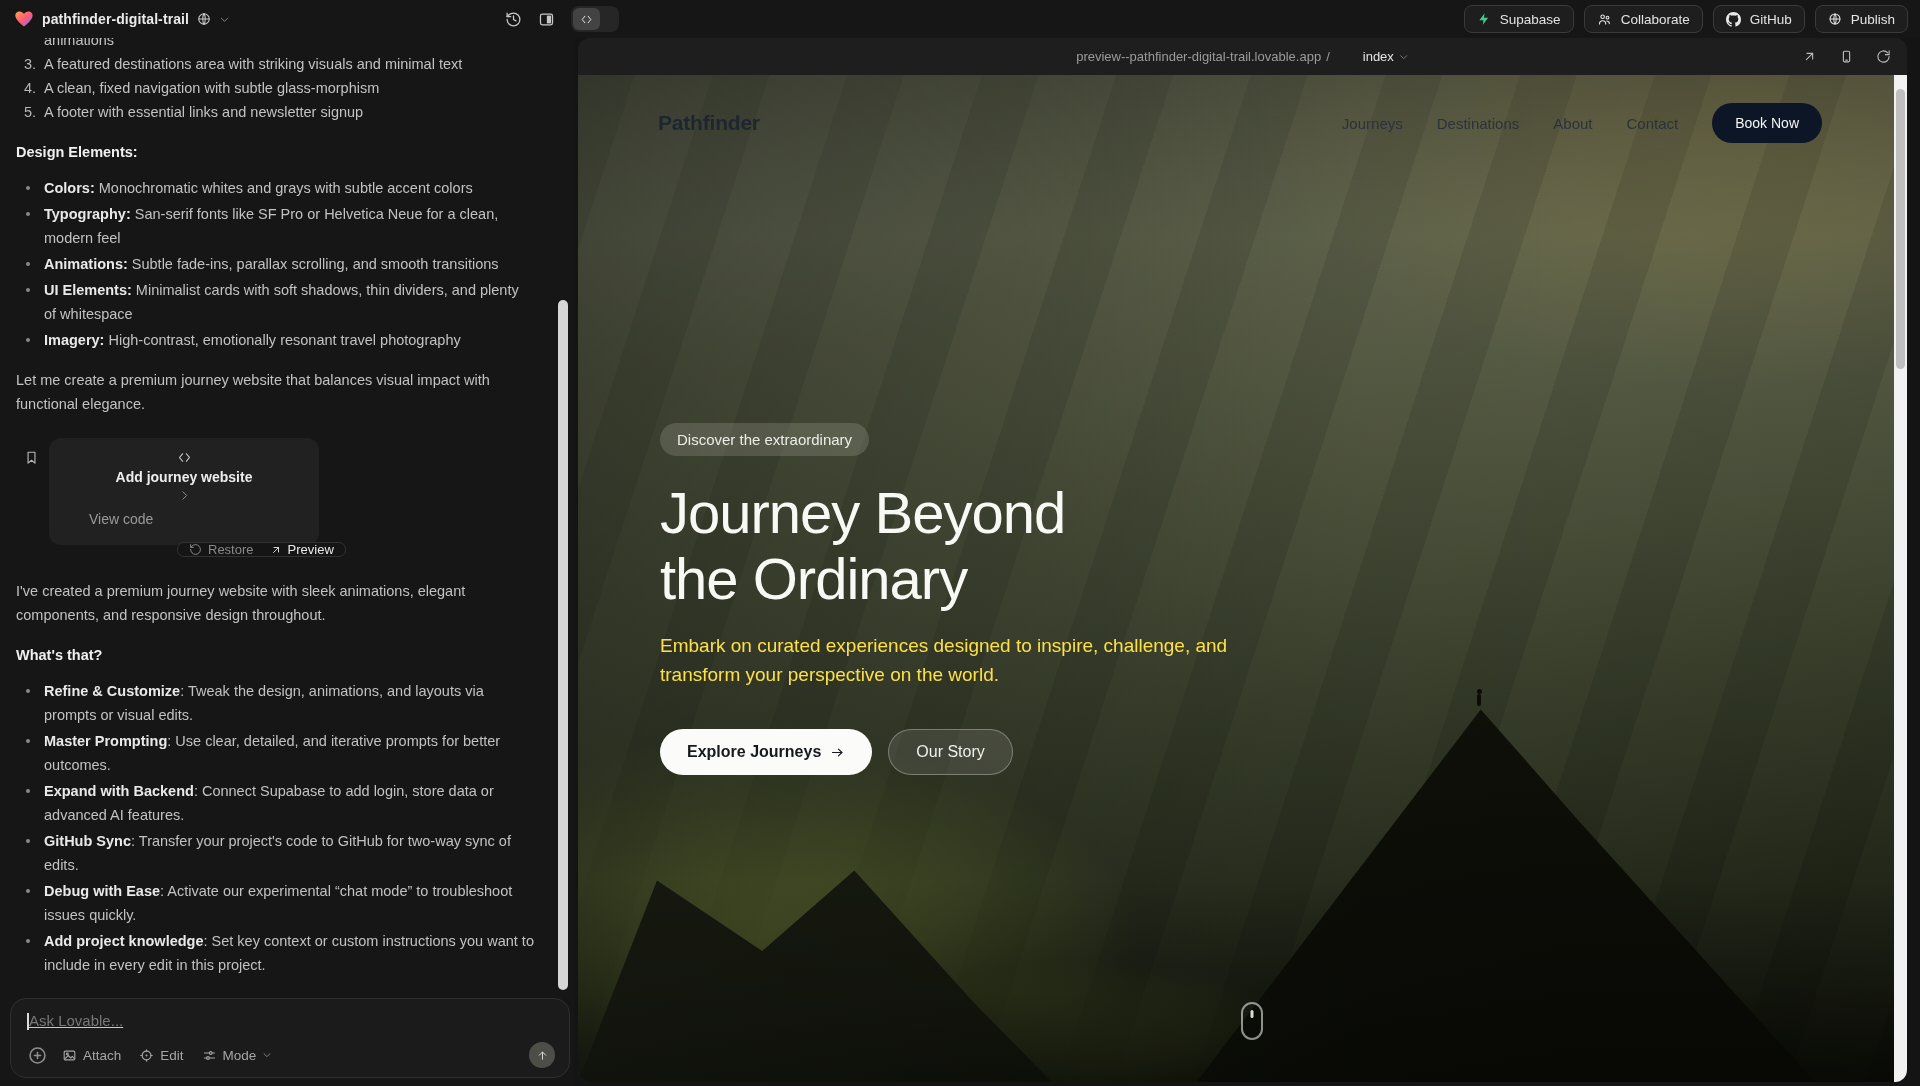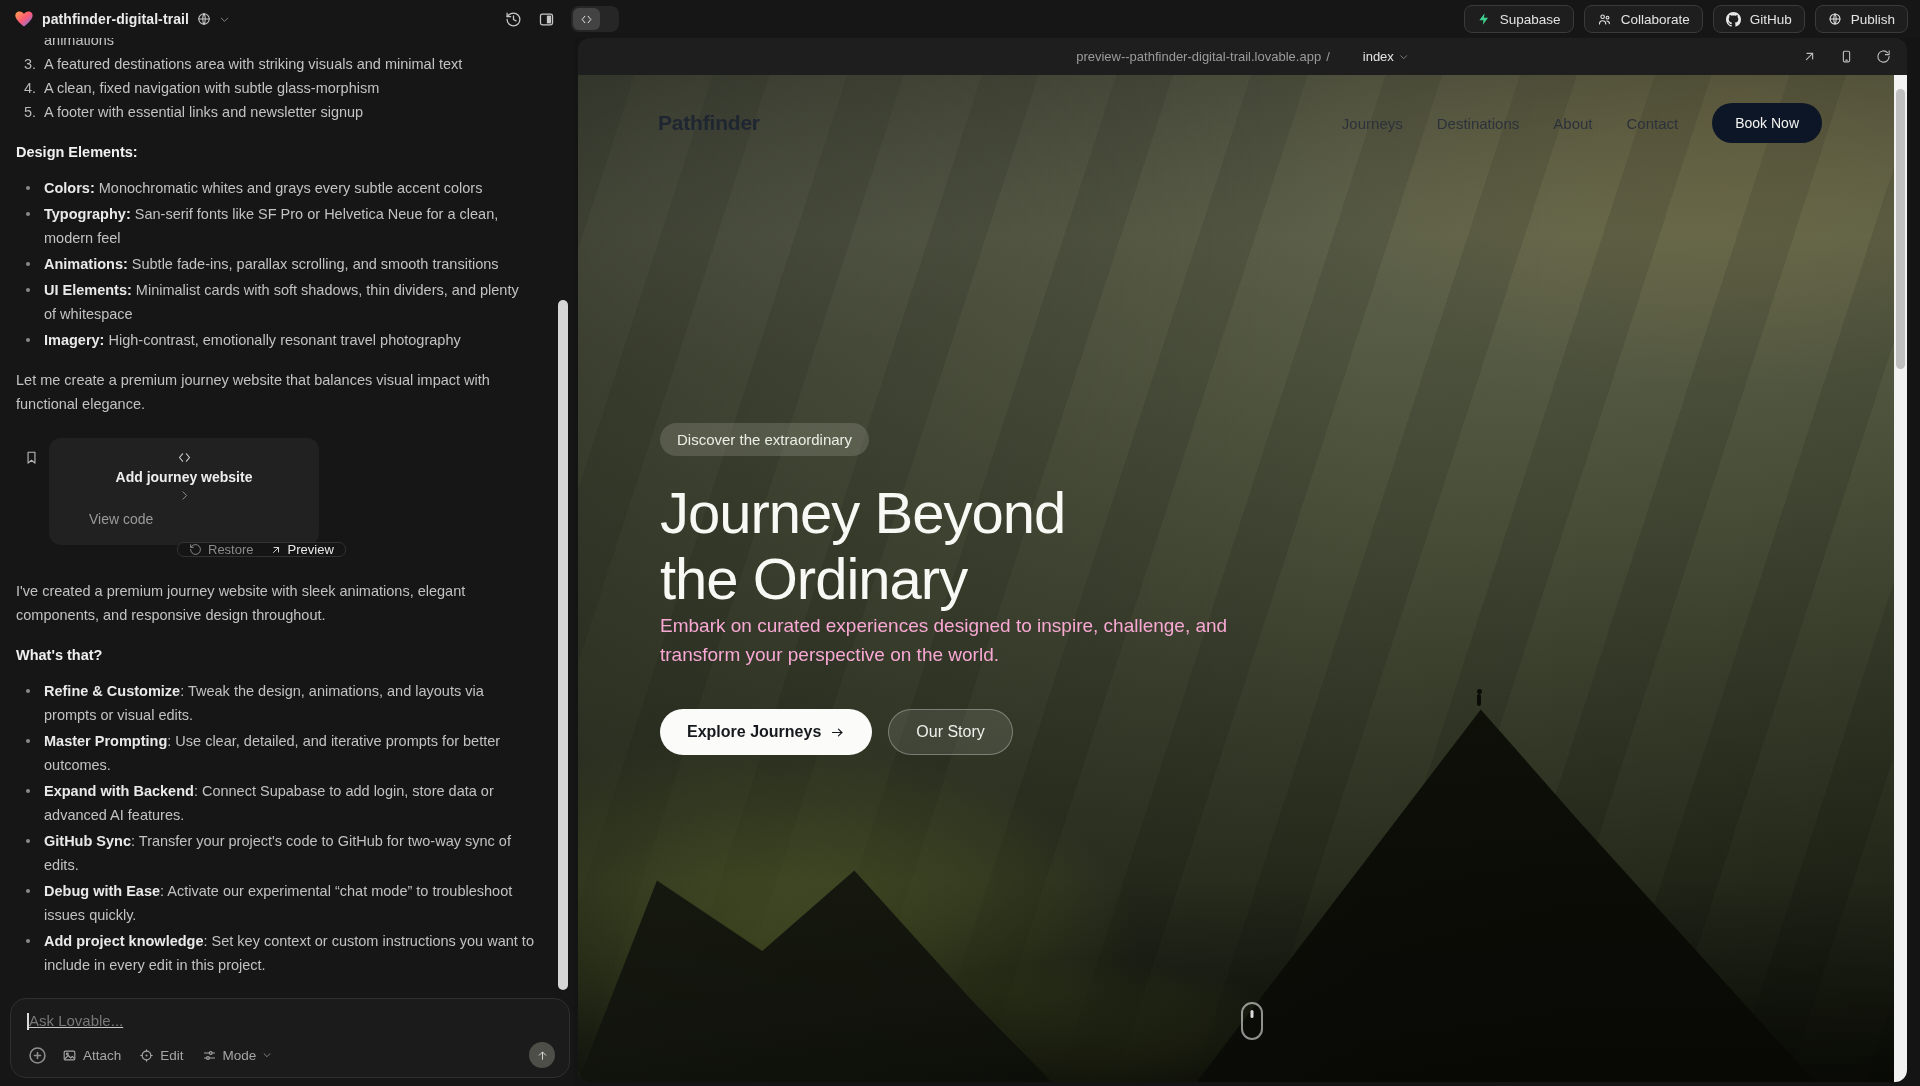--- a/index.html
+++ b/index.html
@@ -82,21 +82,21 @@
 
   .site-nav { position:absolute; left:80px; right:72px; top:28px; display:flex; align-items:center; }
   .site-logo { font-size:21px; font-weight:700; letter-spacing:-.2px; color:#1e2631; }
   .nav-links { margin-left:auto; display:flex; align-items:center; gap:34px; font-size:15px; color:#2c323a; }
   .nav-links span { cursor:pointer; }
   .book-now { margin-left:34px; background:#0d1626; color:#f4f4f2; font-size:14px; padding:12px 23px; border-radius:24px; cursor:pointer; }
 
   .hero-content { position:absolute; left:82px; top:348px; width:640px; }
   .badge { display:inline-block; background:rgba(235,237,226,.16); color:#eceee6; font-size:15px; padding:8px 17px; border-radius:20px; }
   .hero h1 { margin-top:24px; font-size:58px; line-height:1.14; font-weight:500; letter-spacing:-1px; color:#f8f8f5; }
-  .hero-sub { font-size:19px; line-height:1.5; color:#f9a8d4; max-width:610px; }
+  .hero-sub { margin-top:20px; font-size:19px; line-height:1.5; color:#fde047; max-width:610px; }
   .cta-row { margin-top:40px; display:flex; align-items:center; gap:16px; }
   .cta-primary { display:flex; align-items:center; gap:9px; background:#fbfbfa; color:#16191d; height:46px; padding:0 27px; border-radius:23px; font-size:16px; font-weight:700; cursor:pointer; }
   .cta-secondary { display:flex; align-items:center; background:rgba(255,255,255,.10); border:1px solid rgba(255,255,255,.30); color:#eef0ea; height:46px; padding:0 27px; border-radius:23px; font-size:16px; cursor:pointer; }
   .scroll-ind { position:absolute; left:663px; bottom:42px; width:22px; height:38px; border:2px solid rgba(255,255,255,.55); border-radius:12px; }
   .scroll-ind i { position:absolute; left:50%; top:6px; transform:translateX(-50%); width:3px; height:8px; border-radius:2px; background:rgba(255,255,255,.85); }
 </style>
 </head>
 <body>
 
 <div class="topbar">
@@ -213,21 +213,21 @@
           <span class="num">5.</span>
           <span class="txt">A footer with essential links and newsletter signup</span>
         </div>
     </div>
 
     <div class="sec-h">Design Elements:</div>
 
     <div class="blist">
       <div class="item">
           <span class="dot"></span>
-          <p><b>Colors:</b><span> Monochromatic whites and grays every subtle accent colors</span></p>
+          <p><b>Colors:</b><span> Monochromatic whites and grays with subtle accent colors</span></p>
         </div>
       <div class="item">
           <span class="dot"></span>
           <p><b>Typography:</b><span> San-serif fonts like SF Pro or Helvetica Neue for a clean, modern feel</span></p>
         </div>
       <div class="item">
           <span class="dot"></span>
           <p><b>Animations:</b><span> Subtle fade-ins, parallax scrolling, and smooth transitions</span></p>
         </div>
       <div class="item">

